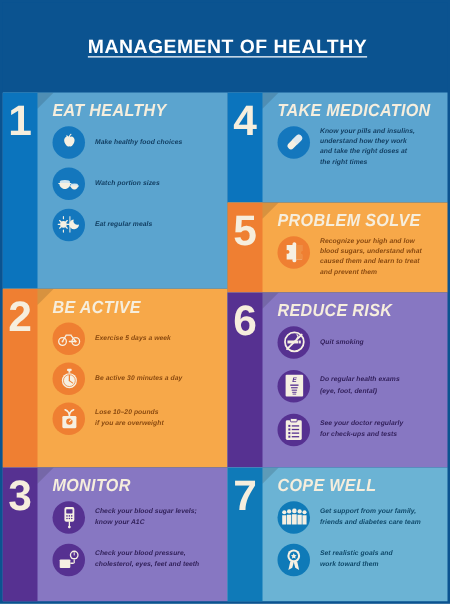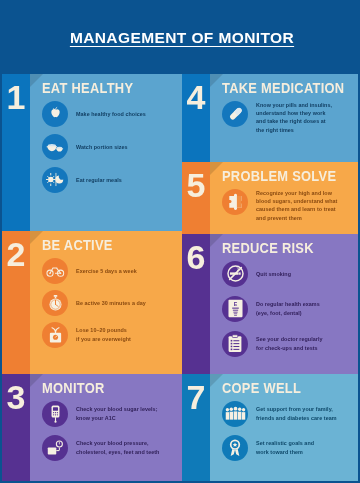--- a/index.html
+++ b/index.html
@@ -41,20 +41,21 @@
     font-size:34px;line-height:1;
     font-weight:bold;
     margin-top:6px;
     position:relative;
     font-family:"Liberation Sans", sans-serif;
   }
   .body{
     position:absolute;left:28px;right:0;top:0;bottom:0;
     padding:7px 22px 4px 12px;
     box-sizing:border-box;
+    font-style:italic;
   }
   .heading{
     color:#f6eedd;
     font-size:14px;
     font-weight:bold;
     letter-spacing:0.3px;
     line-height:1.05;
     margin:0 0 5px 0;
     white-space:nowrap;
     transform:scaleX(0.92);
@@ -111,21 +112,21 @@
   .t-ltblue .ico  {background:#0f7ab8;}
   .t-ltblue .rtxt {color:#0e4869;}
   .s-ltblue       {background:#0f7ab8;}
 </style>
 </head>
 <body>
 
 <div id="poster">
 
   <div class="header">
-    <div class="header-title">MANAGEMENT OF MONITOR</div>
+    <div class="header-title">MANAGEMENT OF HEALTHY</div>
   </div>
 
   <div class="block t-blue" style="left:0;top:72px;width:180px;height:157px;">
     <div class="numstrip s-blue">
       <div class="num">1</div>
     </div>
     <div class="fold"></div>
     <div class="body">
       <div class="heading">EAT HEALTHY</div>
       <div class="rows">

